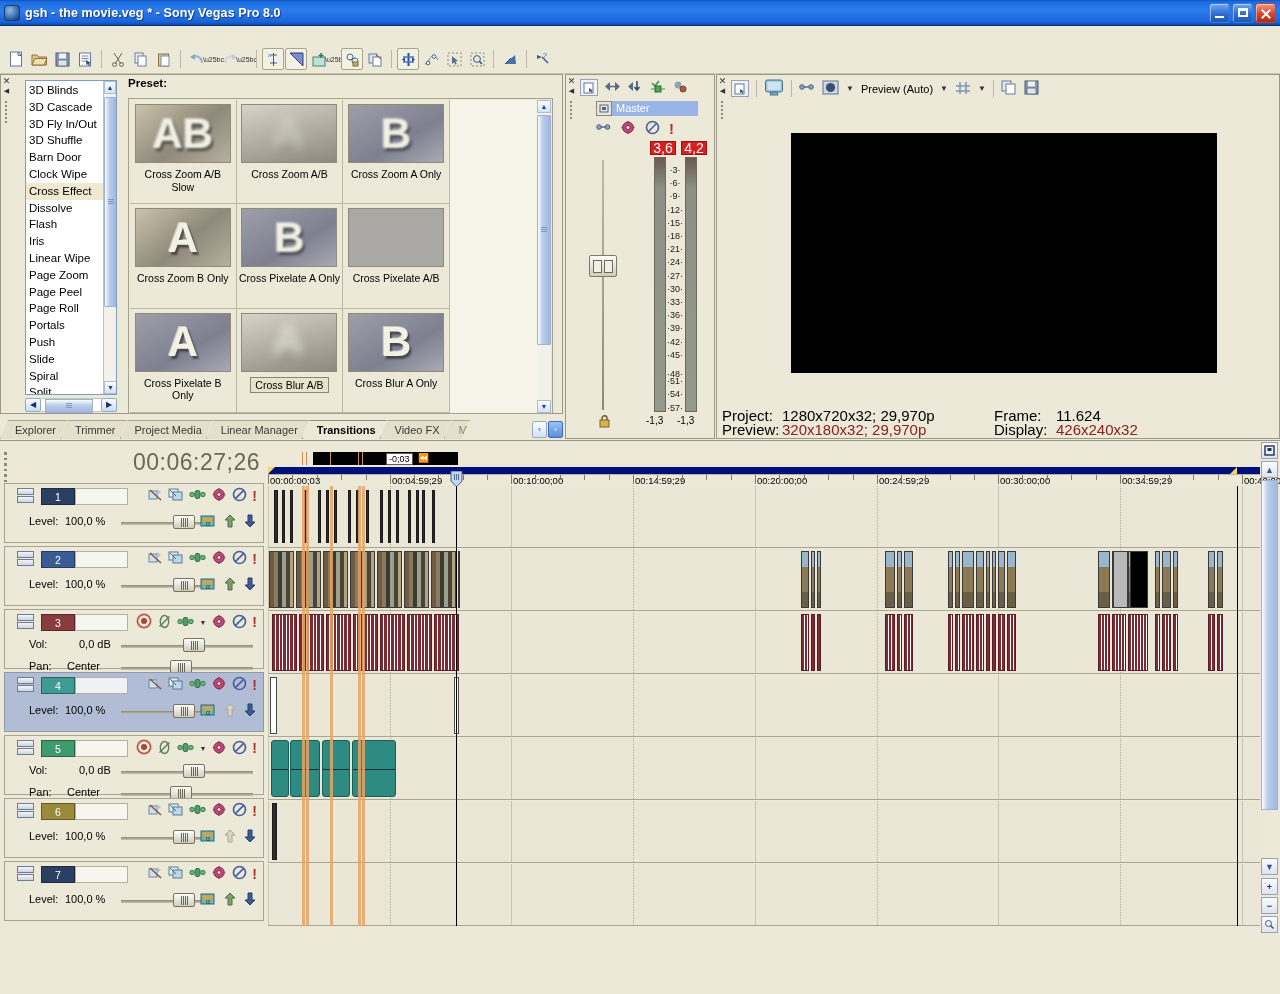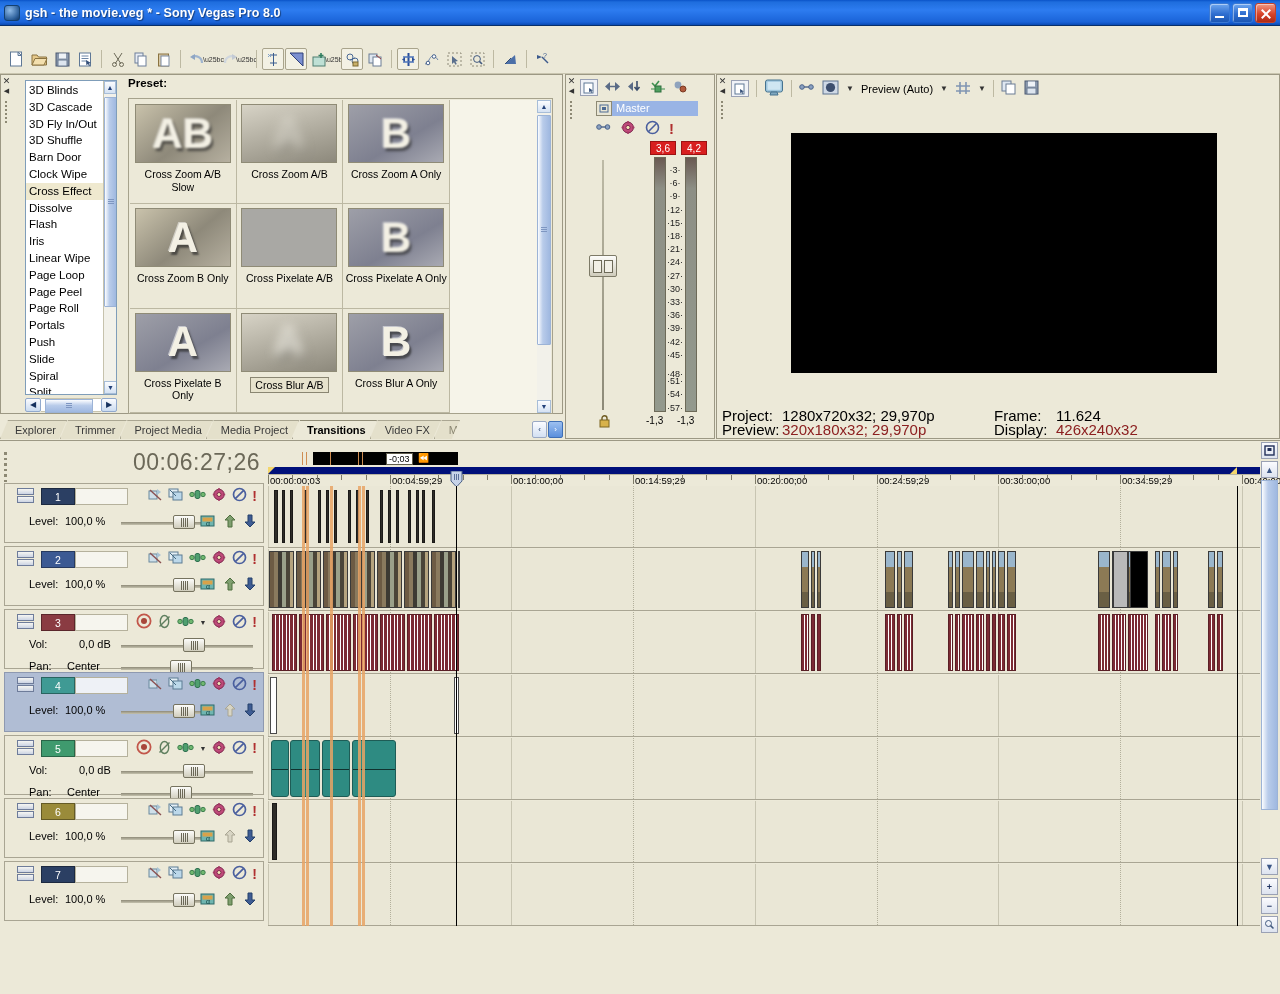--- a/index.html
+++ b/index.html
@@ -133,21 +133,21 @@
   .tabnav div{ width:15px; height:17px; border:1px solid #9aa9c4; background:linear-gradient(180deg,#fbfcff,#d3e0f2); display:flex; align-items:center; justify-content:center; font-size:8px; color:#21406f; border-radius:2px;}
   .tabnav div.on{ background:linear-gradient(180deg,#9dc0f0,#5a8fdc); color:#fff; border-color:#3f6fb5; }
 
   
   #mixer{ left:565px; top:74px; width:150px; height:365px; }
   .mx-tools{ position:absolute; left:14px; top:4px; display:flex; gap:6px; align-items:center; }
   .mx-master{ position:absolute; left:30px; top:25px; width:102px; height:16px; display:flex; align-items:center; }
   .mx-mbox{ width:16px;height:15px;border:1px solid #8d8974;background:#e9e6d5;display:flex;align-items:center;justify-content:center; }
   .mx-mname{ flex:1; height:15px; background:#99b4e5; color:#fff; font-size:11px; padding-left:4px; line-height:15px; }
   .mx-row2{ position:absolute; left:30px; top:45px; display:flex; gap:9px; align-items:center; }
-  .mx-peak{ position:absolute; top:66px; height:14px; background:#d81f1f; color:#fff; font-size:10px; display:flex; align-items:center; justify-content:center; border:1px solid #9c1212; }
+  .mx-peak{ position:absolute; top:66px; height:14px; background:#d81f1f; color:#fff; font-size:14px; display:flex; align-items:center; justify-content:center; border:1px solid #9c1212; }
   .mx-peakL{ left:84px; width:26px; }
   .mx-peakR{ left:115px; width:26px; }
   .mx-meter{ position:absolute; top:82px; width:12px; height:255px; background:linear-gradient(180deg,#6a5a52 0%,#8d8f85 12%,#93998d 100%); border:1px solid #6d6a58; }
   .mx-meterL{ left:88px; }
   .mx-meterR{ left:119px; }
   .mx-scale{ position:absolute; left:98px; top:82px; width:22px; height:255px; }
   .mx-scale div{ position:absolute; left:0; width:22px; text-align:center; font-size:9px; color:#1b1b1b; }
   .mx-fader{ position:absolute; left:36px; top:85px; width:2px; height:250px; background:linear-gradient(180deg,#bdbaa6,#8d8a78); }
   .mx-knob{ position:absolute; left:23px; top:180px; width:28px; height:22px; background:linear-gradient(180deg,#fdfdfb,#cfccbb); border:1px solid #7d7a67; border-radius:2px; display:flex; align-items:center; justify-content:center; gap:2px; }
   .mx-knob i{ width:9px; height:13px; border:1px solid #6d6a58; background:#f2f0e6; display:block; }
@@ -410,21 +410,21 @@
           <li>3D Cascade</li>
           <li>3D Fly In/Out</li>
           <li>3D Shuffle</li>
           <li>Barn Door</li>
           <li>Clock Wipe</li>
           <li class="sel">Cross Effect</li>
           <li>Dissolve</li>
           <li>Flash</li>
           <li>Iris</li>
           <li>Linear Wipe</li>
-          <li>Page Loop</li>
+          <li>Page Zoom</li>
           <li>Page Peel</li>
           <li>Page Roll</li>
           <li>Portals</li>
           <li>Push</li>
           <li>Slide</li>
           <li>Spiral</li>
           <li>Split</li>
         </ul>
       <div class="listsb">
         <div class="sb-arrow">▲</div>
@@ -467,28 +467,28 @@
           </div>
           <div class="tp-cap">Cross Zoom A Only</div>
         </div>
         <div class="tp-cell">
           <div class="tp-thumb bg-a">
             <div class="th-letter " style="font-size: 42px;">A</div>
           </div>
           <div class="tp-cap">Cross Zoom B Only</div>
         </div>
         <div class="tp-cell">
+          <div class="tp-thumb bg-b">
+            <div class="th-letter blur3" style="font-size: 42px;">B</div>
+          </div>
+          <div class="tp-cap">Cross Pixelate A Only</div>
+        </div>
+        <div class="tp-cell">
           <div class="tp-thumb bg-g"></div>
           <div class="tp-cap">Cross Pixelate A/B</div>
-        </div>
-        <div class="tp-cell">
-          <div class="tp-thumb bg-b">
-            <div class="th-letter blur3" style="font-size: 42px;">B</div>
-          </div>
-          <div class="tp-cap">Cross Pixelate A Only</div>
         </div>
         <div class="tp-cell">
           <div class="tp-thumb bg-b">
             <div class="th-letter " style="font-size: 42px;">A</div>
           </div>
           <div class="tp-cap">Cross Pixelate B Only</div>
         </div>
         <div class="tp-cell selcap">
           <div class="tp-thumb bg-soft">
             <div class="th-letter blur2" style="font-size: 42px;">A</div>
@@ -509,21 +509,21 @@
           <div class="sb-grip"></div>
         </div>
       <div class="sb-arrow" style="position:absolute;bottom:0;left:0;width:14px;">▼</div>
     </div>
   </div>
 
   <div class="tabstrip">
     <div class="tab">Explorer</div>
     <div class="tab">Trimmer</div>
     <div class="tab">Project Media</div>
-    <div class="tab">Media Project</div>
+    <div class="tab">Linear Manager</div>
     <div class="tab active">Transitions</div>
     <div class="tab">Video FX</div>
     <div class="tab clipped">Me</div>
     <div class="tabnav">
       <div>‹</div>
       <div class="on">›</div>
     </div>
   </div>
 
   <div class="panel" id="mixer">

